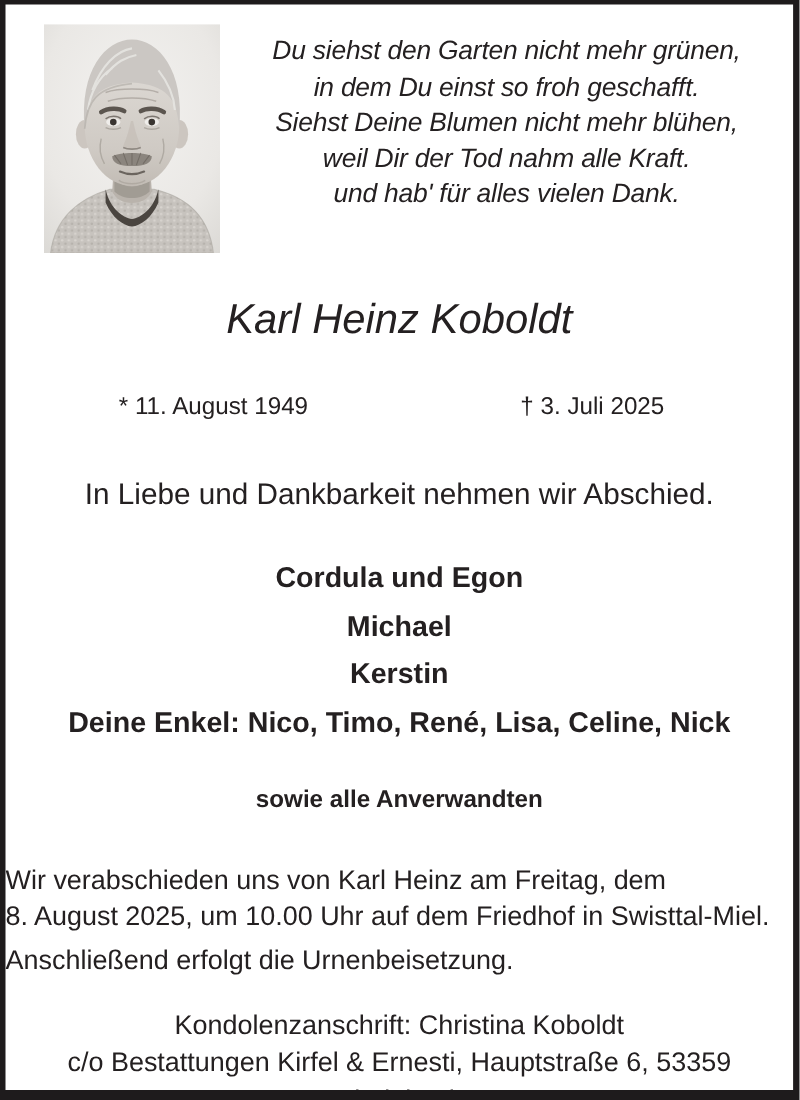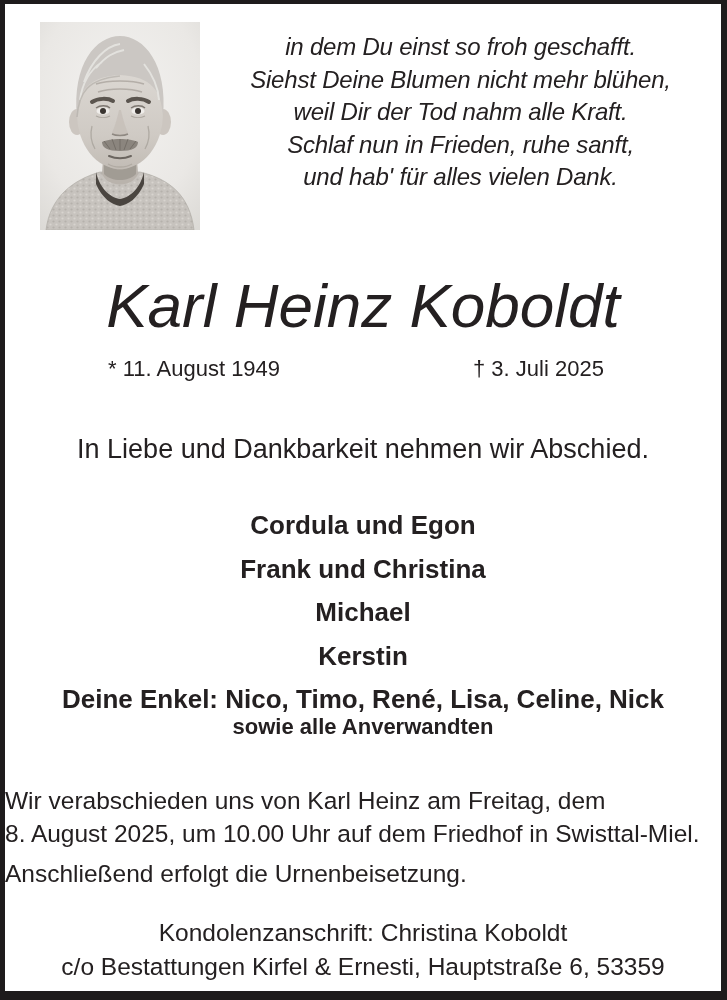--- a/index.html
+++ b/index.html
@@ -24,21 +24,21 @@
     text-align:center;
     font-style:italic;
     font-size:24px;
     line-height:32.5px;
     letter-spacing:-0.2px;
   }
   .name{
     position:absolute;left:0;right:0;top:266px;
     text-align:center;
     font-style:italic;
-    font-size:62px;
+    font-size:38px;
     letter-spacing:0px;
     white-space:nowrap;
   }
   .dates{
     position:absolute;left:0;right:0;top:352px;height:40px;
     font-size:22px;
   }
   .birth{position:absolute;left:103px;top:0;}
   .death{position:absolute;left:468px;top:0;}
   .farewell{
@@ -136,39 +136,38 @@
       <path d="M62,120 C70,116 90,116 98,120 C98,126 92,129 80,129 C68,129 62,126 62,120 Z" fill="#8b857e"></path>
       <path d="M64,119 L70,127 M72,117 L76,128 M80,117 L80,128 M88,117 L84,128 M96,119 L90,127" stroke="#6e6861" stroke-width="1" opacity="0.8"></path>
 
       <path d="M69,134 C76,137 84,137 91,134" stroke="#6b655f" stroke-width="2" fill="none" stroke-linecap="round"></path>
 
       <path d="M68,142 C74,146 86,146 92,142" stroke="#aba59e" stroke-width="1.3" fill="none" opacity="0.8"></path>
     </svg>
   </div>
 
   <div class="poem">
+    <div>Du siehst den Garten nicht mehr grünen,</div>
     <div>in dem Du einst so froh geschafft.</div>
     <div>Siehst Deine Blumen nicht mehr blühen,</div>
     <div>weil Dir der Tod nahm alle Kraft.</div>
-    <div>Schlaf nun in Frieden, ruhe sanft,</div>
     <div>und hab' für alles vielen Dank.</div>
   </div>
 
   <div class="name">Karl Heinz Koboldt</div>
 
   <div class="dates">
     <span class="birth">* 11. August 1949</span>
     <span class="death">† 3. Juli 2025</span>
   </div>
 
   <div class="farewell">In Liebe und Dankbarkeit nehmen wir Abschied.</div>
 
   <div class="mourners">
     <div>Cordula und Egon</div>
-    <div>Frank und Christina</div>
     <div>Michael</div>
     <div>Kerstin</div>
     <div>Deine Enkel: Nico, Timo, René, Lisa, Celine, Nick</div>
   </div>
 
   <div class="relatives">sowie alle Anverwandten</div>
 
   <div class="funeral">
     <div>Wir verabschieden uns von Karl Heinz am Freitag, dem</div>
     <div>8. August 2025, um 10.00 Uhr auf dem Friedhof in Swisttal-Miel.</div>

